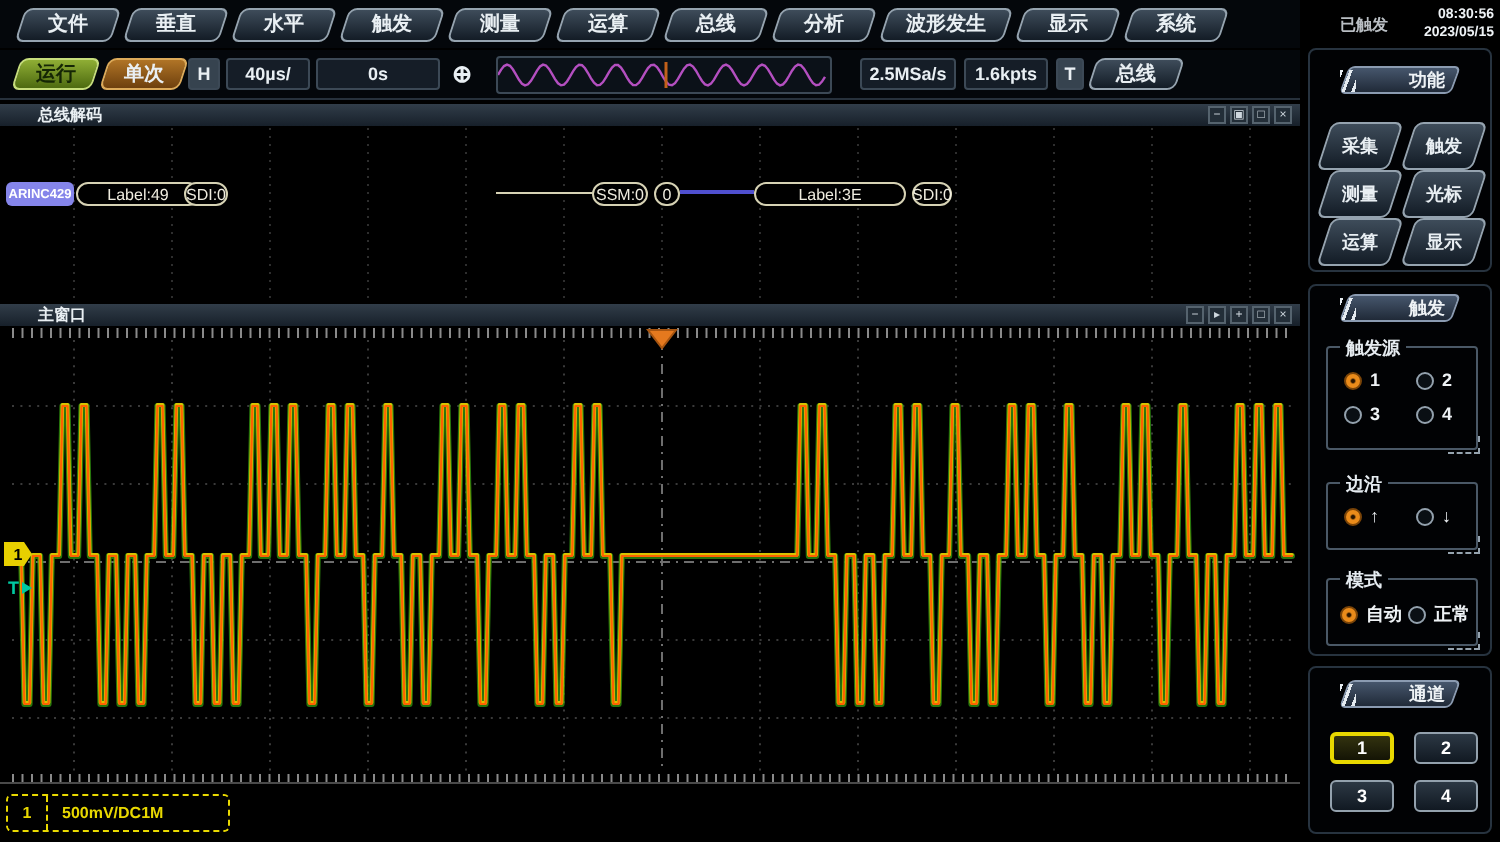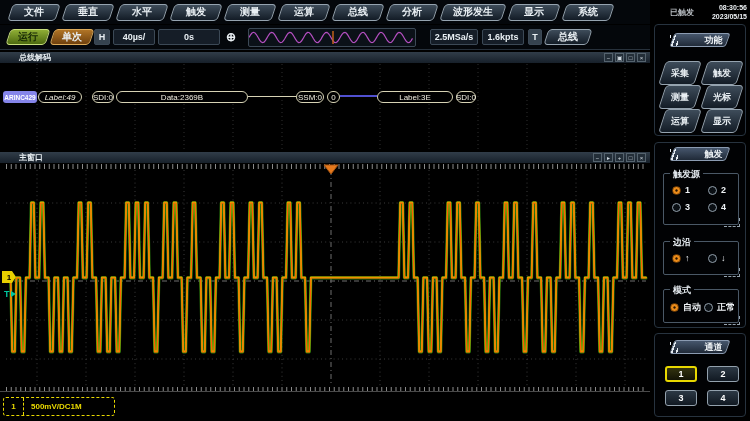--- a/index.html
+++ b/index.html
@@ -165,23 +165,22 @@
         <line x1="380" y1="0" x2="380" y2="86" stroke="#2e2e2e" stroke-width="1" stroke-dasharray="1,3"></line>
         <line x1="429" y1="0" x2="429" y2="86" stroke="#2e2e2e" stroke-width="1" stroke-dasharray="1,3"></line>
         <line x1="478" y1="0" x2="478" y2="86" stroke="#2e2e2e" stroke-width="1" stroke-dasharray="1,3"></line>
         <line x1="527" y1="0" x2="527" y2="86" stroke="#2e2e2e" stroke-width="1" stroke-dasharray="1,3"></line>
         <line x1="576" y1="0" x2="576" y2="86" stroke="#2e2e2e" stroke-width="1" stroke-dasharray="1,3"></line>
         <line x1="625" y1="0" x2="625" y2="86" stroke="#2e2e2e" stroke-width="1" stroke-dasharray="1,3"></line>
       </svg>
     <div id="proto-badge">ARINC429</div>
     <div class="track" style="left:248px;width:48px;"></div>
     <div class="track blue" style="left:340px;width:37px;"></div>
-    <div class="pill" style="left:38px;width:44px;font-style:italic;">Label:49</div>
+    <div class="pill" style="left:38px;width:62px;">Label:49</div>
     <div class="pill" style="left:92px;width:22px;">SDI:0</div>
-    <div class="pill" style="left:116px;width:132px;">Data:2369B</div>
     <div class="pill" style="left:296px;width:28px;">SSM:0</div>
     <div class="pill" style="left:327px;width:13px;">0</div>
     <div class="pill" style="left:377px;width:76px;">Label:3E</div>
     <div class="pill" style="left:456px;width:20px;">SDI:0</div>
   </div>
 
   <div class="panel-header" style="top:152px;">
     <span class="panel-title">主窗口</span>
     <div class="wicons">
       <div class="wicon">−</div>

